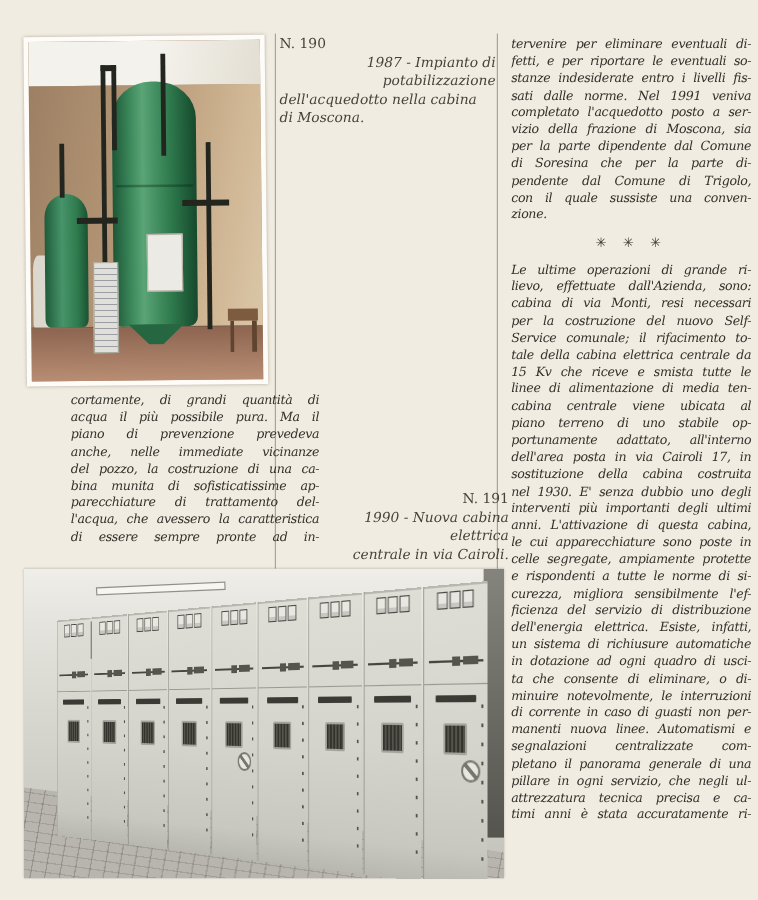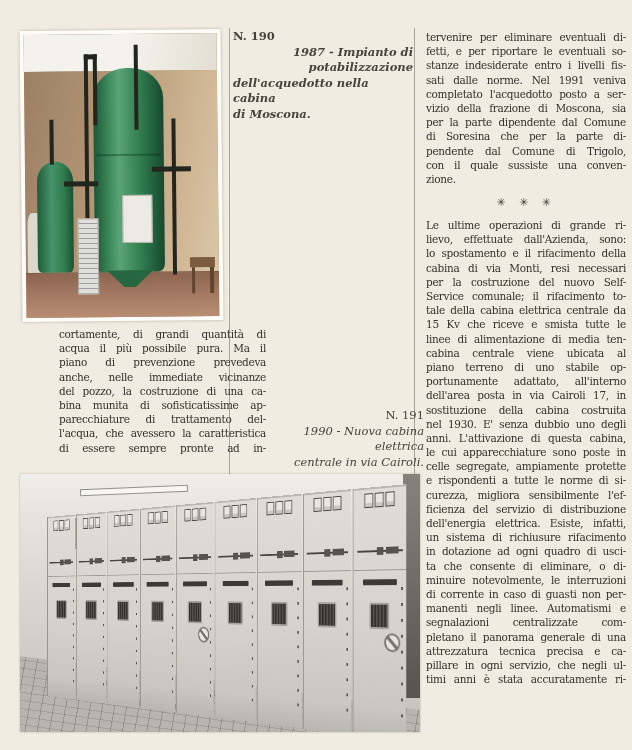--- a/index.html
+++ b/index.html
@@ -11,21 +11,21 @@
   body{width:632px;height:750px;background:var(--page-bg);position:relative;overflow:hidden;
        font-family:"DejaVu Serif", serif;}
   .abs{position:absolute;}
 
   
   .vrule{position:absolute;width:1px;background:var(--rule);}
 
   
   .textcol{position:absolute;color:var(--body-text);}
   .tline{font-size:10.5px;line-height:14.2px;height:14.2px;overflow:hidden;
-         letter-spacing:-0.3px;text-align:justify;text-align-last:justify;}
+         letter-spacing:-0.3px;text-align:justify;text-align-last:justify;font-style:italic;}
   .ornament{text-align:center;font-family:"DejaVu Sans", sans-serif;font-size:11px;
             letter-spacing:5px;color:#3b3933;margin:10px 0 8px 0;height:14px;line-height:14px;}
 
   
   .caption{position:absolute;color:var(--caption-text);font-size:11.5px;line-height:15.5px;}
   .cap-num{font-style:normal;}
   .cap-line{font-style:italic;}
 
   
   #photo1{left:21px;top:30px;width:201px;height:291px;background:#fdfcf8;
@@ -117,21 +117,21 @@
     <div class="abs panel-white"></div>
     <div class="abs rack"></div>
     <div class="abs stool">
       <div class="abs stool-top"></div>
       <div class="abs stool-leg" style="left:6%;"></div>
       <div class="abs stool-leg" style="right:6%;"></div>
     </div>
   </div>
 </div>
 
-<div class="caption" style="left:233px;top:29px;width:180px;text-align:left;font-weight:bold;">
+<div class="caption" style="left:233px;top:29px;width:180px;text-align:left;">
   <div class="cap-num">N. 190</div>
   <div>
       <div class="cap-line" style="text-align: right; text-align-last: auto;">1987 - Impianto di potabilizzazione</div>
       <div class="cap-line" style="text-align: left; text-align-last: auto;">dell'acquedotto nella cabina</div>
       <div class="cap-line" style="text-align: left; text-align-last: auto;">di Moscona.</div>
     </div>
 </div>
 
 <div class="textcol" style="left:20px;top:327px;width:207px;margin-left:39px;">
   <div>
@@ -268,45 +268,45 @@
       <div class="tline">per la parte dipendente dal Comune</div>
       <div class="tline">di Soresina che per la parte di-</div>
       <div class="tline">pendente dal Comune di Trigolo,</div>
       <div class="tline">con il quale sussiste una conven-</div>
       <div class="tline" style="text-align-last: left;">zione.</div>
     </div>
   <div class="ornament">✳ ✳ ✳</div>
   <div>
       <div class="tline">Le ultime operazioni di grande ri-</div>
       <div class="tline">lievo, effettuate dall'Azienda, sono:</div>
-      <div class="tline">lo spostamento e il rifacimento della</div>
       <div class="tline">cabina di via Monti, resi necessari</div>
       <div class="tline">per la costruzione del nuovo Self-</div>
       <div class="tline">Service comunale; il rifacimento to-</div>
       <div class="tline">tale della cabina elettrica centrale da</div>
       <div class="tline">15 Kv che riceve e smista tutte le</div>
       <div class="tline">linee di alimentazione di media ten-</div>
       <div class="tline">cabina centrale viene ubicata al</div>
       <div class="tline">piano terreno di uno stabile op-</div>
       <div class="tline">portunamente adattato, all'interno</div>
       <div class="tline">dell'area posta in via Cairoli 17, in</div>
       <div class="tline">sostituzione della cabina costruita</div>
       <div class="tline">nel 1930. E' senza dubbio uno degli</div>
+      <div class="tline">interventi più importanti degli ultimi</div>
       <div class="tline">anni. L'attivazione di questa cabina,</div>
       <div class="tline">le cui apparecchiature sono poste in</div>
       <div class="tline">celle segregate, ampiamente protette</div>
       <div class="tline">e rispondenti a tutte le norme di si-</div>
       <div class="tline">curezza, migliora sensibilmente l'ef-</div>
       <div class="tline">ficienza del servizio di distribuzione</div>
       <div class="tline">dell'energia elettrica. Esiste, infatti,</div>
-      <div class="tline">un sistema di richiusure rifacimento</div>
+      <div class="tline">un sistema di richiusure automatiche</div>
       <div class="tline">in dotazione ad ogni quadro di usci-</div>
       <div class="tline">ta che consente di eliminare, o di-</div>
       <div class="tline">minuire notevolmente, le interruzioni</div>
       <div class="tline">di corrente in caso di guasti non per-</div>
-      <div class="tline">manenti negli linee. Automatismi e</div>
+      <div class="tline">manenti nuova linee. Automatismi e</div>
       <div class="tline">segnalazioni centralizzate com-</div>
       <div class="tline">pletano il panorama generale di una</div>
+      <div class="tline">pillare in ogni servizio, che negli ul-</div>
       <div class="tline">attrezzatura tecnica precisa e ca-</div>
-      <div class="tline">pillare in ogni servizio, che negli ul-</div>
       <div class="tline">timi anni è stata accuratamente ri-</div>
     </div>
 </div>
 
 </body></html>

